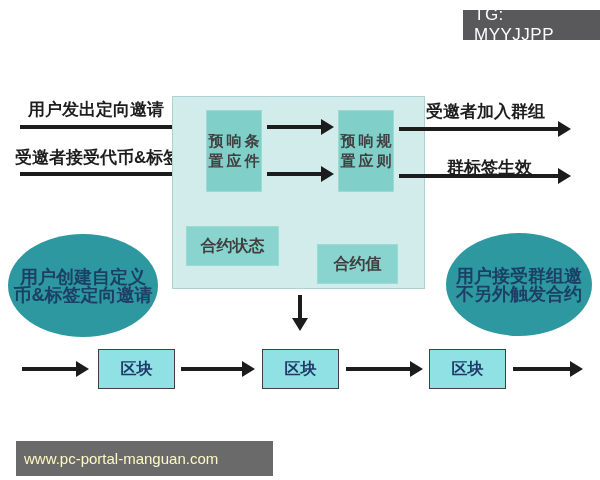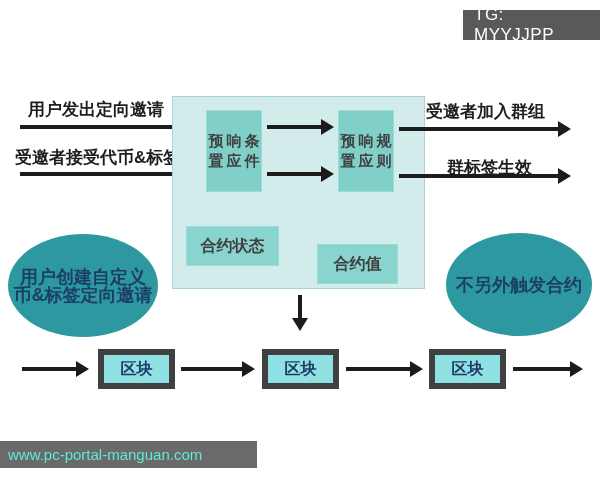--- a/index.html
+++ b/index.html
@@ -9,22 +9,22 @@
     overflow:hidden;
   }
 
   
   .tg-badge {
     position:absolute; left:463px; top:10px; height:30px;
     background:#59595b; color:#ffffff; font-size:17px;
     display:flex; align-items:center; padding:0 11px; letter-spacing:.5px;
   }
   .watermark {
-    position:absolute; left:0; top:441px; width:249px; height:27px;
-    background:#6a6a6a; color:#5eead4; font-size:15px;
+    position:absolute; left:16px; top:441px; width:249px; height:35px;
+    background:#6a6a6a; color:#fef9c3; font-size:15px;
     display:flex; align-items:center; padding-left:8px;
   }
 
   
   .contract-container {
     position:absolute; left:172px; top:96px; width:253px; height:193px;
     background:#d2ecec; border:1px solid #aed2d2; box-sizing:border-box;
   }
 
   
@@ -46,21 +46,21 @@
     color:#1c3f66; font-weight:bold; font-size:18px; line-height:18px;
     display:flex; flex-direction:column; align-items:center; justify-content:center;
     text-align:center;
   }
   #ellipse-left  { left:8px;   top:234px; width:150px; height:103px; }
   #ellipse-right { left:446px; top:233px; width:146px; height:103px; }
 
   
   .block-box {
     position:absolute; top:349px; width:77px; height:40px;
-    background:#8fe1e3; border:6px solid #404040; box-sizing:border-box;
+    background:#8fe1e3; border:1px solid #404040; box-sizing:border-box;
     color:#1f3a68; font-weight:bold; font-size:16px;
     display:flex; align-items:center; justify-content:center;
   }
   #block-1 { left:98px; }
   #block-2 { left:262px; }
   #block-3 { left:429px; }
 
   
   .flow-label {
     position:absolute; color:#1e1e1e; font-weight:bold; font-size:17px;
@@ -123,20 +123,21 @@
   <div class="arrow-r" style="left:399px; top:127px; width:160px;"></div>
 
   <div class="flow-label" id="label-out-2">群标签生效</div>
   <div class="arrow-r" style="left:399px; top:174px; width:160px;"></div>
 
   <div class="note-ellipse" id="ellipse-left">
     <span>用户创建自定义</span>
     <span>币&amp;标签定向邀请</span>
   </div>
   <div class="note-ellipse" id="ellipse-right">
+    <span>用户接受群组邀</span>
     <span>不另外触发合约</span>
   </div>
 
   <div class="arrow-d" style="left:298px; top:295px; height:24px;"></div>
 
   <div class="arrow-r" style="left:22px; top:367px; width:55px;"></div>
   <div class="block-box" id="block-1">区块</div>
   <div class="arrow-r" style="left:181px; top:367px; width:62px;"></div>
   <div class="block-box" id="block-2">区块</div>
   <div class="arrow-r" style="left:346px; top:367px; width:65px;"></div>

